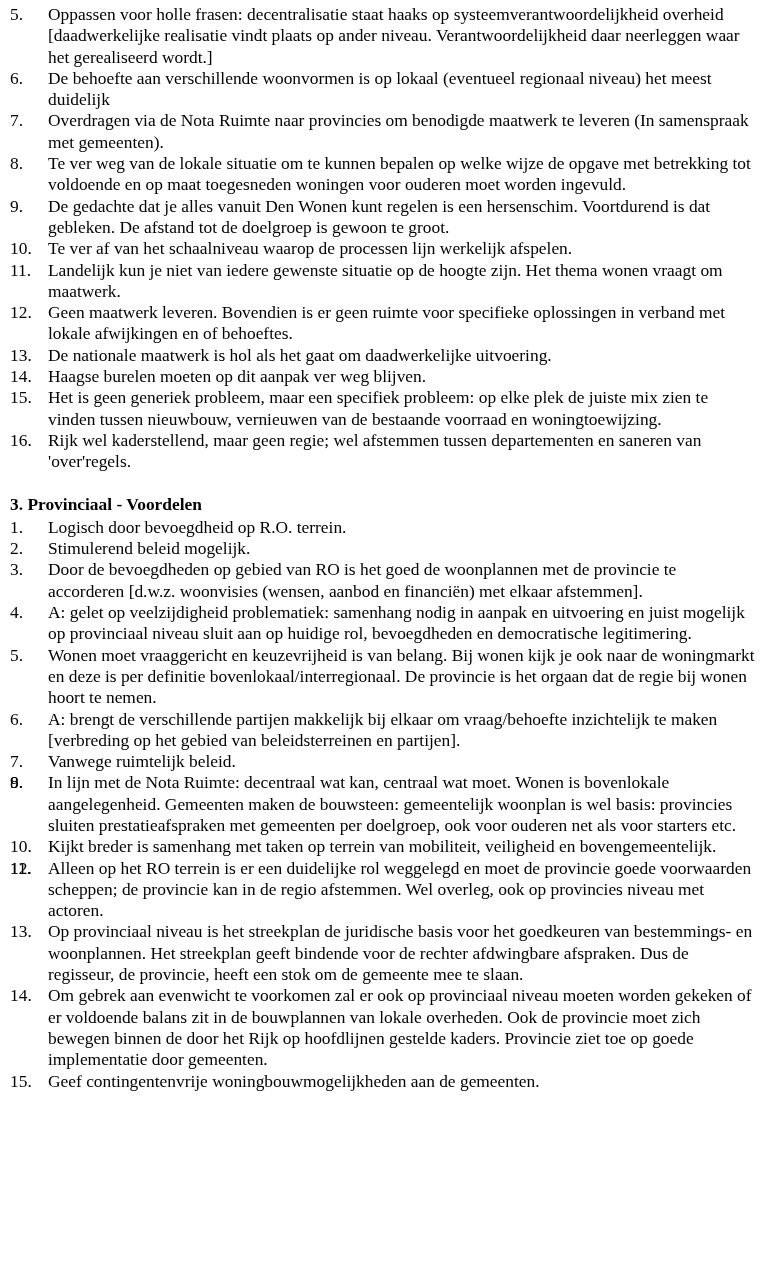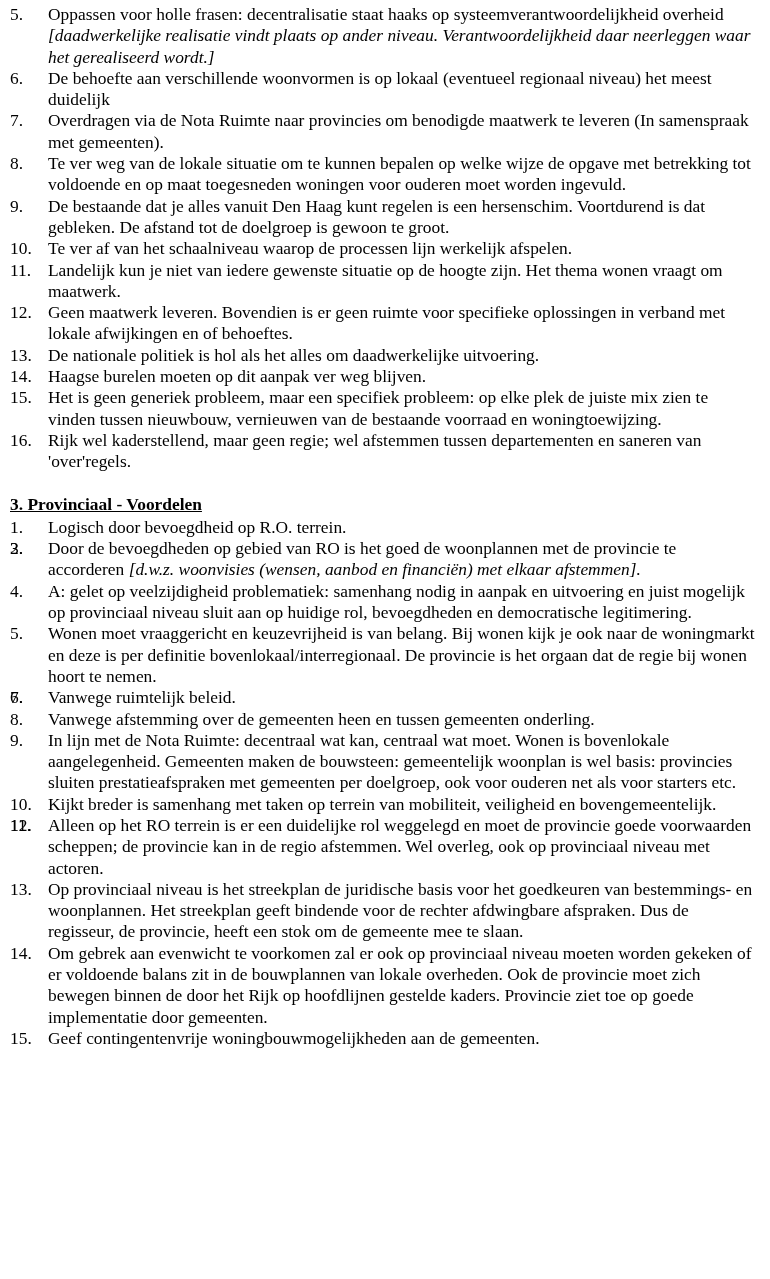--- a/index.html
+++ b/index.html
@@ -37,70 +37,68 @@
   }
   ol.list > li .num {
     position: absolute;
     left: 0;
     top: 0;
     width: 30px;
     text-align: left;
     font-size: 17.4px;
   }
   .italic {
-    font-style: italic;
   }
   h3.section-head {
     font-size: 17.4px;
     line-height: 21.3px;
     font-weight: bold;
     margin: 0;
     padding: 0;
-    text-decoration: underline;
   }
   .spacer-blank {
     height: 21px;
   }
   .spacer-small {
     height: 2px;
   }
 </style>
 </head>
 <body>
 
 <div class="page">
   <div id="doc-body">
       <ol class="list">
         <li><span class="num">5.</span><span><span>Oppassen voor holle frasen: decentralisatie staat haaks op systeemverantwoordelijkheid overheid </span><span class="italic">[daadwerkelijke realisatie vindt plaats op ander niveau. Verantwoordelijkheid daar neerleggen waar het gerealiseerd wordt.]</span></span></li>
         <li><span class="num">6.</span><span><span>De behoefte aan verschillende woonvormen is op lokaal (eventueel regionaal niveau) het meest duidelijk</span></span></li>
         <li><span class="num">7.</span><span><span>Overdragen via de Nota Ruimte naar provincies om benodigde maatwerk te leveren (In samenspraak met gemeenten).</span></span></li>
         <li><span class="num">8.</span><span><span>Te ver weg van de lokale situatie om te kunnen bepalen op welke wijze de opgave met betrekking tot voldoende en op maat toegesneden woningen voor ouderen moet worden ingevuld.</span></span></li>
-        <li><span class="num">9.</span><span><span>De bestaande dat je alles vanuit Den Haag kunt regelen is een hersenschim. Voortdurend is dat gebleken. De afstand tot de doelgroep is gewoon te groot.</span></span></li>
+        <li><span class="num">9.</span><span><span>De gedachte dat je alles vanuit Den Wonen kunt regelen is een hersenschim. Voortdurend is dat gebleken. De afstand tot de doelgroep is gewoon te groot.</span></span></li>
         <li><span class="num">10.</span><span><span>Te ver af van het schaalniveau waarop de processen lijn werkelijk afspelen.</span></span></li>
         <li><span class="num">11.</span><span><span>Landelijk kun je niet van iedere gewenste situatie op de hoogte zijn. Het thema wonen vraagt om maatwerk.</span></span></li>
         <li><span class="num">12.</span><span><span>Geen maatwerk leveren.  Bovendien is er geen ruimte voor specifieke oplossingen in verband met lokale afwijkingen en of behoeftes.</span></span></li>
-        <li><span class="num">13.</span><span><span>De nationale politiek is hol als het alles om daadwerkelijke uitvoering.</span></span></li>
+        <li><span class="num">13.</span><span><span>De nationale maatwerk is hol als het gaat om daadwerkelijke uitvoering.</span></span></li>
         <li><span class="num">14.</span><span><span>Haagse burelen moeten op dit aanpak ver weg blijven.</span></span></li>
         <li><span class="num">15.</span><span><span>Het is geen generiek probleem, maar een specifiek probleem: op elke plek de juiste mix zien te vinden tussen nieuwbouw, vernieuwen van de bestaande voorraad en woningtoewijzing.</span></span></li>
         <li><span class="num">16.</span><span><span>Rijk wel kaderstellend, maar geen regie; wel afstemmen tussen departementen en saneren van 'over'regels.</span></span></li>
       </ol>
       <div class="spacer-blank"></div>
       <h3 class="section-head">3. Provinciaal - Voordelen</h3>
       <div class="spacer-small"></div>
       <ol class="list">
         <li><span class="num">1.</span><span><span>Logisch door bevoegdheid op R.O. terrein.</span></span></li>
-        <li><span class="num">2.</span></li>
+        <li><span class="num">2.</span><span><span>Stimulerend beleid mogelijk.</span></span></li>
         <li><span class="num">3.</span><span><span>Door de bevoegdheden op gebied van RO is het goed de woonplannen met de provincie te accorderen </span><span class="italic">[d.w.z. woonvisies (wensen, aanbod en financiën) met elkaar afstemmen].</span></span></li>
         <li><span class="num">4.</span><span><span>A: gelet op veelzijdigheid problematiek: samenhang nodig in aanpak en uitvoering en juist mogelijk op provinciaal niveau sluit aan op huidige rol, bevoegdheden en democratische legitimering.</span></span></li>
         <li><span class="num">5.</span><span><span>Wonen moet vraaggericht en keuzevrijheid is van belang. Bij wonen kijk je ook naar de woningmarkt en deze is per definitie bovenlokaal/interregionaal. De provincie is het orgaan dat de regie bij wonen hoort te nemen.</span></span></li>
-        <li><span class="num">6.</span></li>
+        <li><span class="num">6.</span><span><span>A: brengt de verschillende partijen makkelijk bij elkaar om vraag/behoefte inzichtelijk te maken </span><span class="italic">[verbreding op het gebied van beleidsterreinen en partijen].</span></span></li>
         <li><span class="num">7.</span><span><span>Vanwege ruimtelijk beleid.</span></span></li>
-        <li><span class="num">8.</span><span><span>Vanwege afstemming over de gemeenten heen en tussen gemeenten onderling.</span></span></li>
+        <li><span class="num">8.</span></li>
         <li><span class="num">9.</span><span><span>In lijn met de Nota Ruimte: decentraal wat kan, centraal wat moet. Wonen is bovenlokale aangelegenheid. Gemeenten maken de bouwsteen: gemeentelijk woonplan is wel basis: provincies sluiten prestatieafspraken met gemeenten per doelgroep, ook voor ouderen net als voor starters etc.</span></span></li>
         <li><span class="num">10.</span><span><span>Kijkt breder is samenhang met taken op terrein van mobiliteit, veiligheid en bovengemeentelijk.</span></span></li>
         <li><span class="num">11.</span></li>
-        <li><span class="num">12.</span><span><span>Alleen op het RO terrein is er een duidelijke rol weggelegd en moet de provincie goede voorwaarden scheppen; de provincie kan in de regio afstemmen. Wel overleg, ook op provinciaal niveau met actoren.</span></span></li>
+        <li><span class="num">12.</span><span><span>Alleen op het RO terrein is er een duidelijke rol weggelegd en moet de provincie goede voorwaarden scheppen; de provincie kan in de regio afstemmen. Wel overleg, ook op provincies niveau met actoren.</span></span></li>
         <li><span class="num">13.</span><span><span>Op provinciaal niveau is het streekplan de juridische basis voor het goedkeuren van bestemmings- en woonplannen. Het streekplan geeft bindende voor de rechter afdwingbare afspraken. Dus de regisseur, de provincie, heeft een stok om de gemeente mee te slaan.</span></span></li>
         <li><span class="num">14.</span><span><span>Om gebrek aan evenwicht te voorkomen zal er ook op provinciaal niveau moeten worden gekeken of er voldoende balans zit in de bouwplannen van lokale overheden. Ook de provincie moet zich bewegen binnen de door het Rijk op hoofdlijnen gestelde kaders. Provincie ziet toe op goede implementatie door gemeenten.</span></span></li>
         <li><span class="num">15.</span><span><span>Geef contingentenvrije woningbouwmogelijkheden aan de gemeenten.</span></span></li>
       </ol>
     </div>
 </div>
 
 </body></html>

